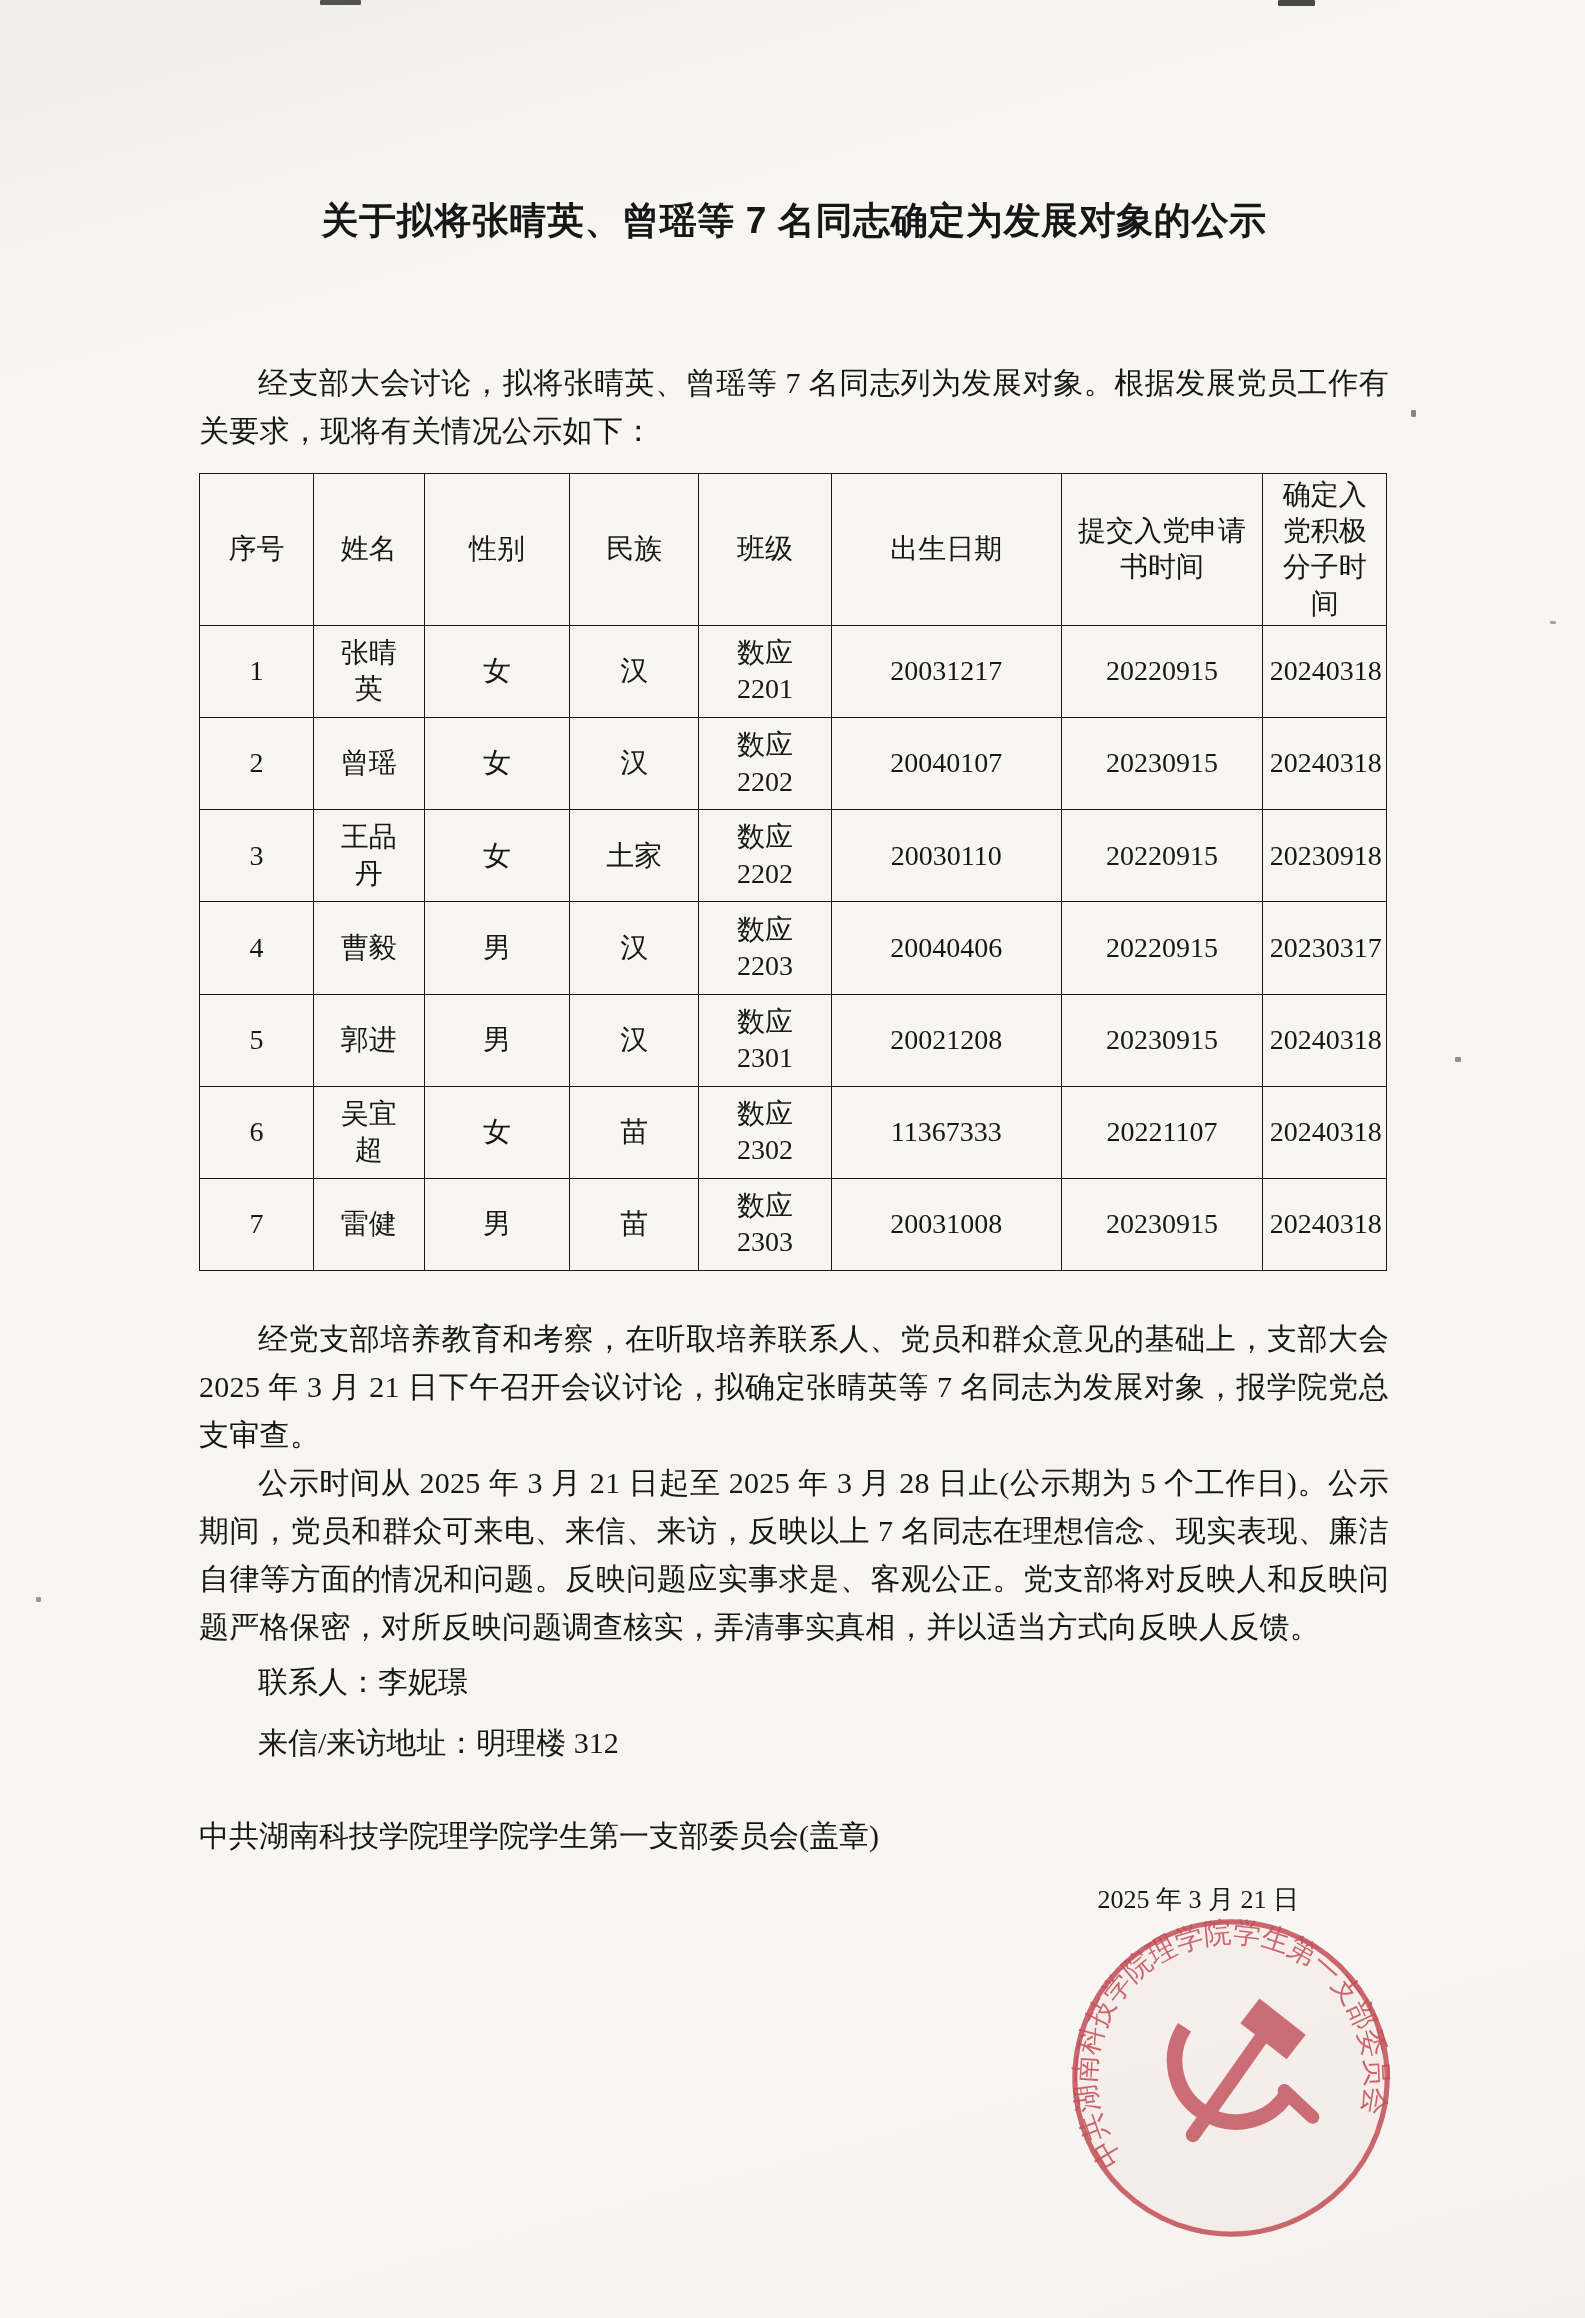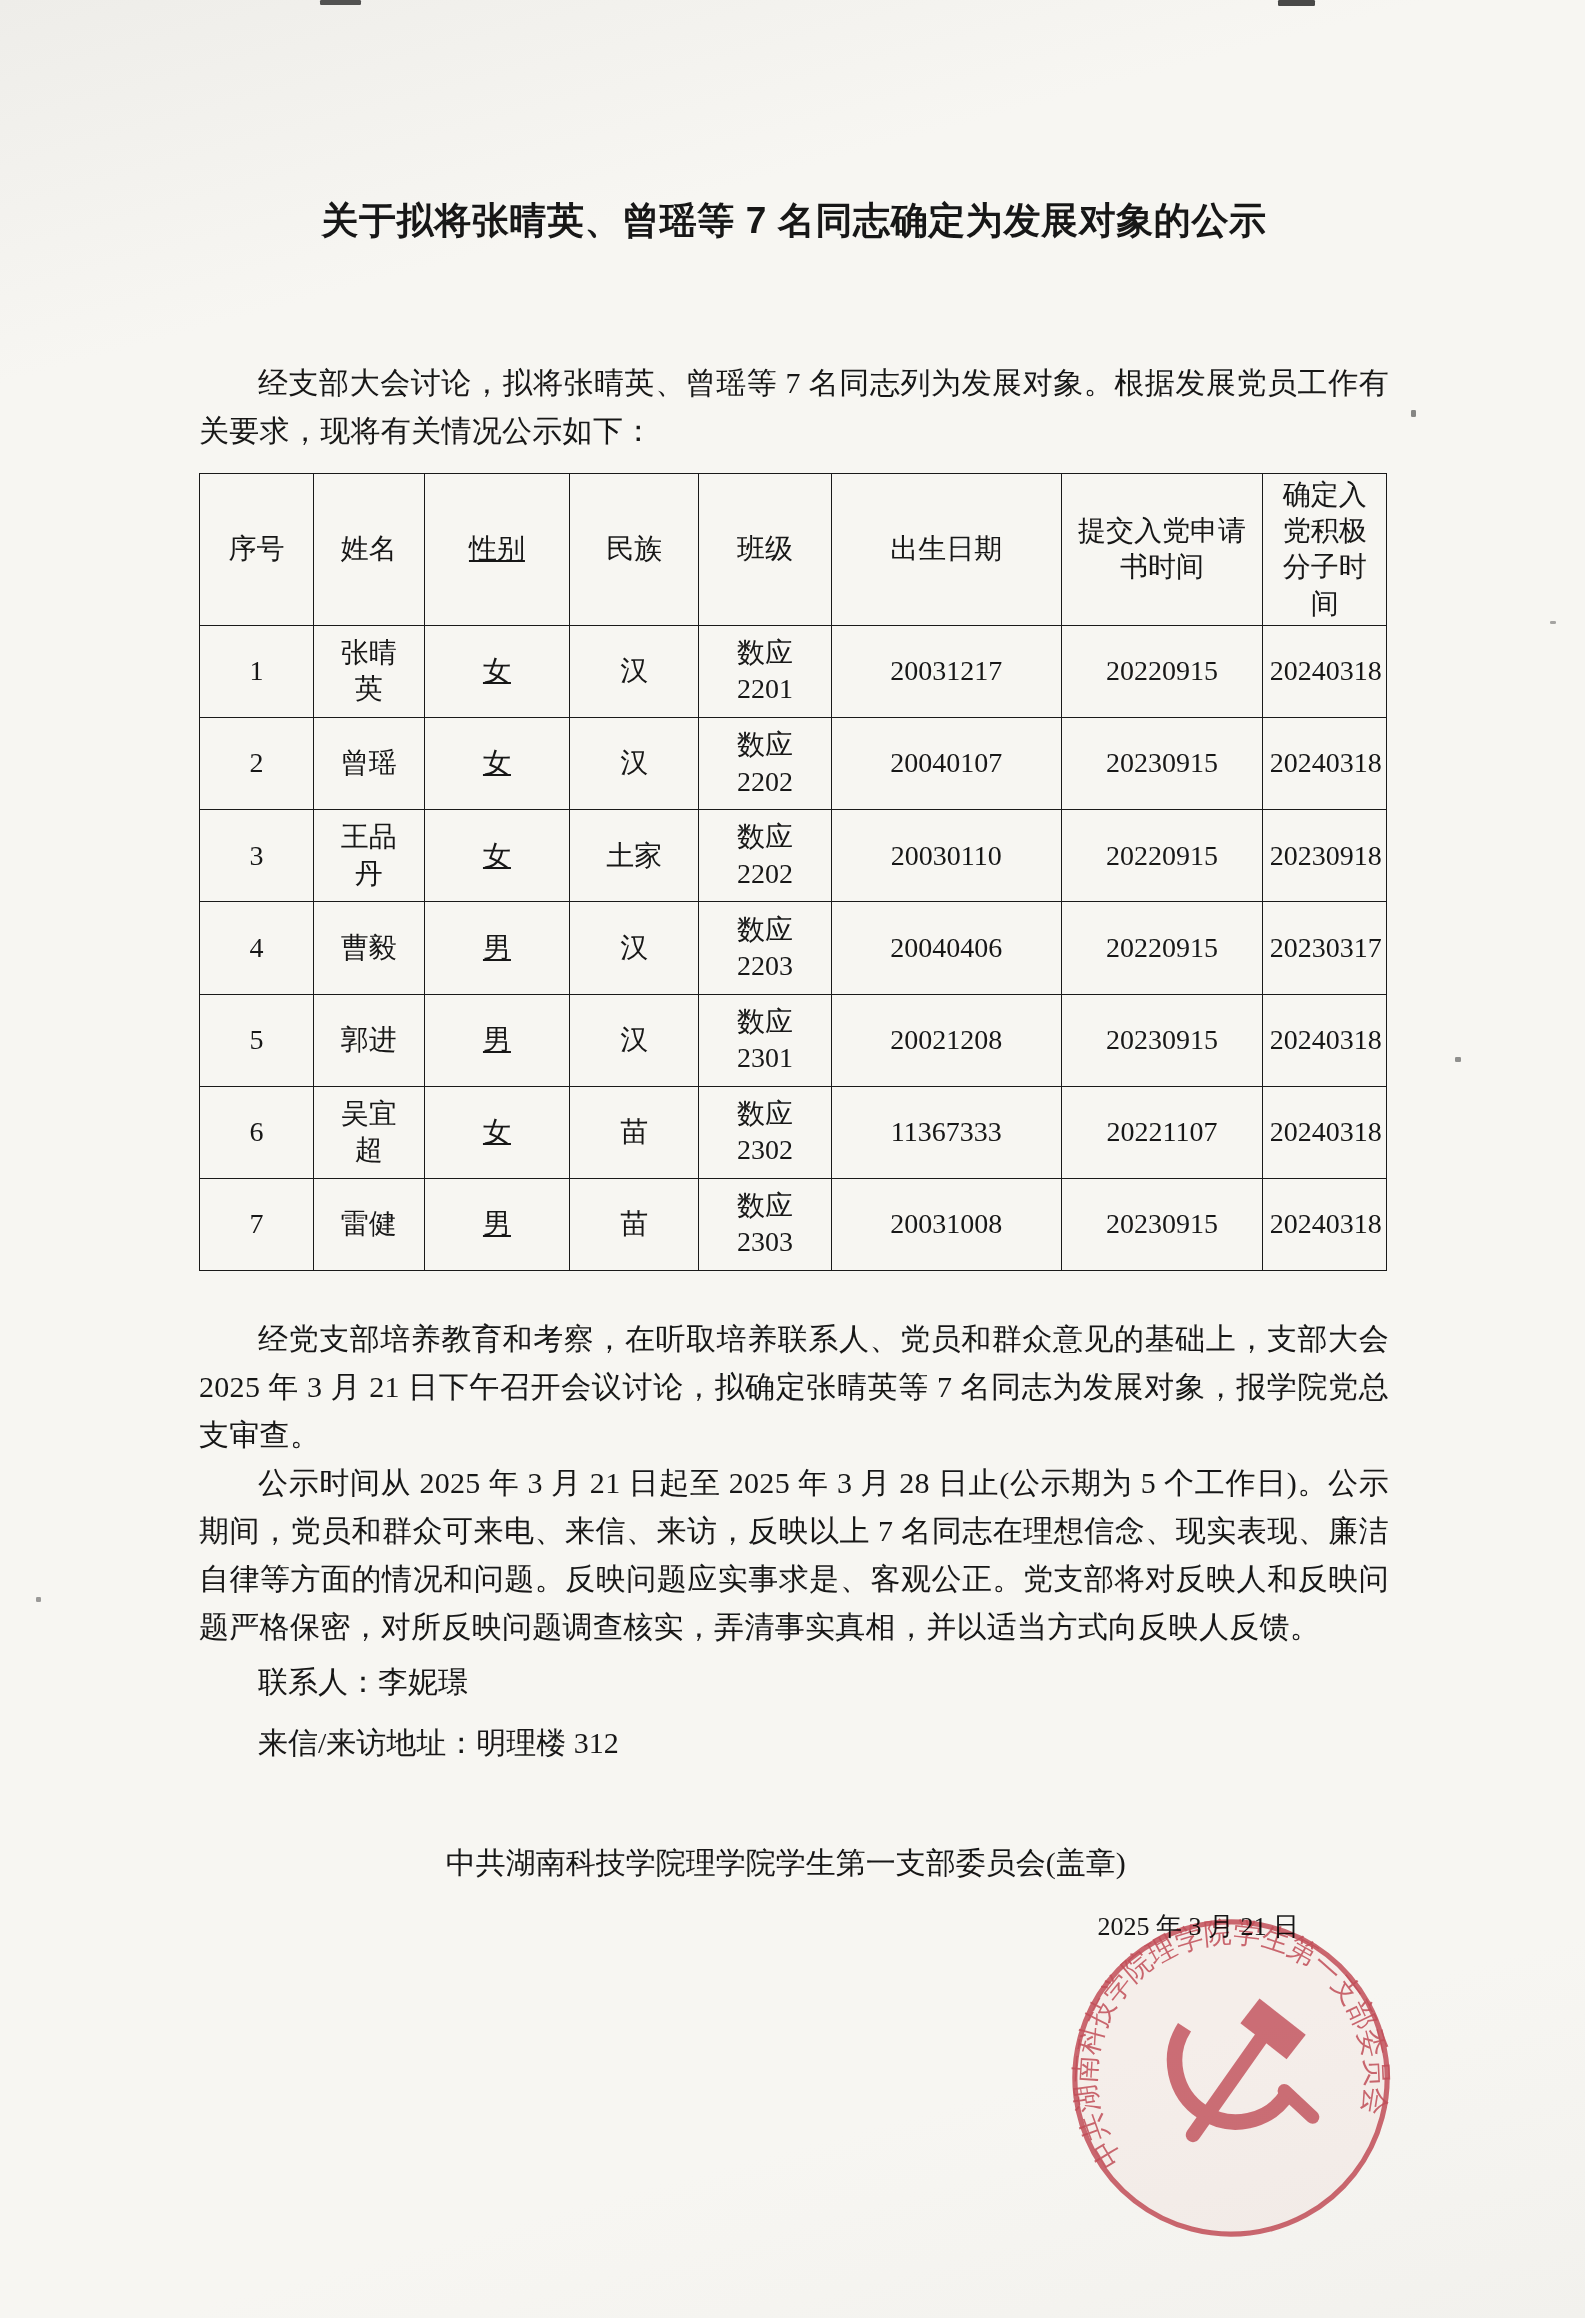--- a/index.html
+++ b/index.html
@@ -58,43 +58,43 @@
     vertical-align:middle;
     padding:2.6px 6.4px;
     line-height:1.3;
     font-weight:normal;
     overflow:hidden;
   }
   table.roster th{height:115px;}
   table.roster td{height:86px;}
   .col-no{width:100px;}
   .col-name{width:97px;}
-  .col-gender{width:132px;text-decoration:underline;}
+  .col-gender{width:132px;}
   .col-ethnic{width:115px;}
   .col-class{width:119px;}
   .col-birth{width:216px;}
   .col-apply{width:188px;}
   .col-activist{width:auto;}
   td.col-name span{display:inline-block;max-width:81px;}
   td.col-class span{display:inline-block;max-width:109px;}
   th.col-apply{padding:2.6px 11.6px;}
   th.col-activist{padding:2.6px 14px;}
 
   .contact{
     font-size:30px;
     line-height:61px;
     text-indent:59px;
   }
   .contact.first{margin-top:9px;}
 
   .footer-sig{
-    margin-top:69px;
+    margin-top:42px;
     font-size:30px;
     line-height:41px;
-    text-align:center;
+    text-align:left;
     padding-right:16.7px;
   }
   .footer-date{
     margin-top:23px;
     font-size:26px;
     line-height:41px;
     text-align:right;
     padding-right:90px;
   }
 

